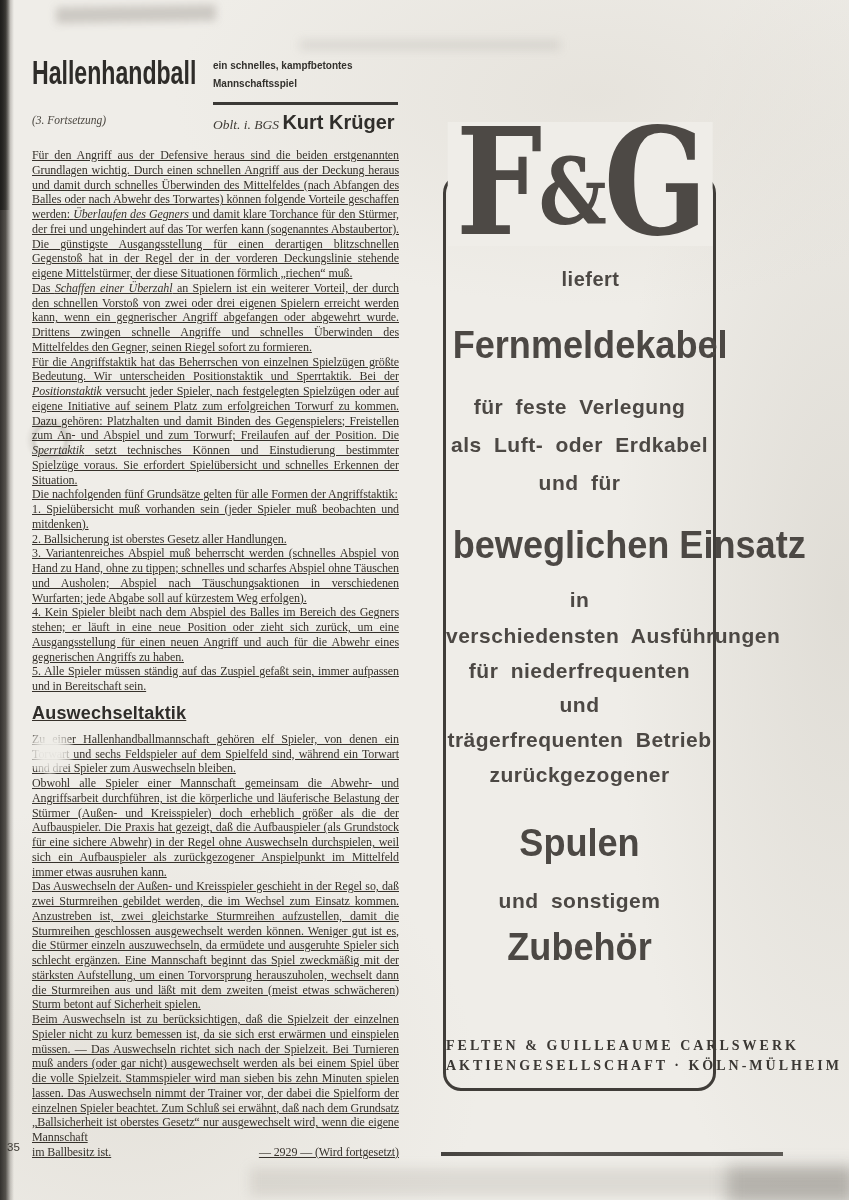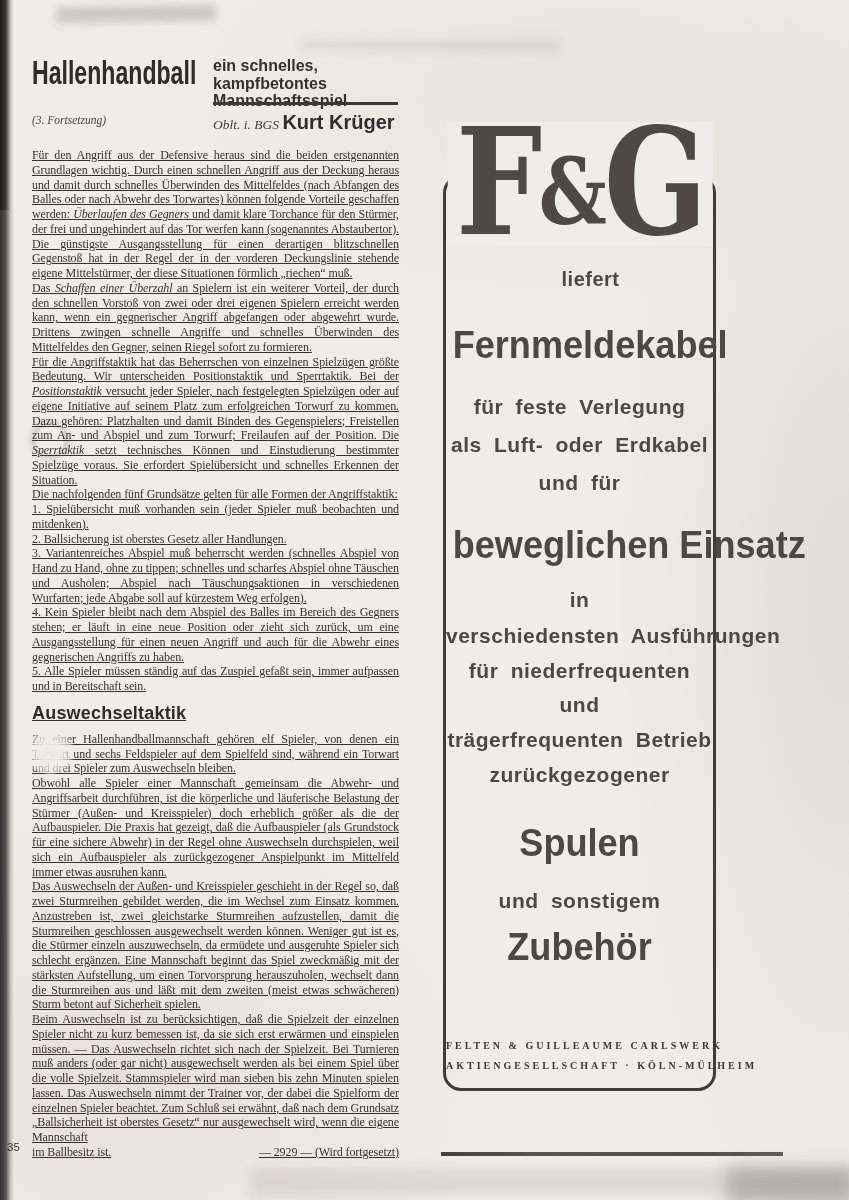--- a/index.html
+++ b/index.html
@@ -27,21 +27,21 @@
   .bottom-shade{position:absolute;left:250px;top:1168px;width:600px;height:28px;background:rgba(138,133,124,.18);filter:blur(6px);}
   .corner-shade{position:absolute;right:-8px;bottom:-6px;width:130px;height:40px;background:rgba(110,106,99,.35);filter:blur(8px);}
 
   
   .col{position:absolute;left:32px;top:55px;width:367px;text-decoration:underline;}
   .hdr{position:relative;height:93px;}
   .title{position:absolute;left:0;top:1px;font-family:"Liberation Sans",sans-serif;font-weight:bold;
     font-size:33px;line-height:33px;color:#2e2c29;transform:scaleX(.70);transform-origin:left top;
     letter-spacing:0px;white-space:nowrap;}
   .subtitle{position:absolute;left:181px;top:2px;font-family:"Liberation Sans",sans-serif;font-weight:bold;
-    font-size:16px;line-height:17.5px;color:#33312d;}
+    font-size:10px;line-height:17.5px;color:#33312d;}
   .hdr-rule{position:absolute;left:181px;top:47px;width:185px;height:3px;background:#3b3936;}
   .cont-note{position:absolute;left:0;top:59px;font-style:italic;font-size:11.5px;color:#4a463f;}
   .byline{position:absolute;left:181px;top:56px;font-size:13.5px;white-space:nowrap;}
   .byline .rank{font-style:italic;color:#413d37;}
   .byline .name{font-family:"Liberation Sans",sans-serif;font-weight:bold;font-size:20px;color:#302e2b;}
 
   .body p{margin:0;text-align:justify;font-size:12px;line-height:14.75px;
     letter-spacing:-0.1px;color:#37322b;}
   .body .it{font-style:italic;}
   .sec-head{margin:9px 0 8px 0;font-family:"Liberation Sans",sans-serif;font-weight:bold;
@@ -58,21 +58,21 @@
     font-family:"DejaVu Serif",serif;font-weight:bold;color:#4d4945;line-height:120px;height:124px;}
   .ad-logo .lg{font-size:148px;letter-spacing:-4px;}
   .ad-logo .amp{font-size:92px;vertical-align:10px;letter-spacing:-4px;}
   .ad-line{position:absolute;left:0;right:0;text-align:center;
     font-family:"Liberation Sans",sans-serif;font-weight:bold;color:#4c4844;white-space:nowrap;}
   .ad-m{font-size:20px;word-spacing:5px;letter-spacing:.5px;padding-left:22px;}
   .ad-l{font-size:21px;word-spacing:6px;letter-spacing:.5px;}
   .ad-xl{font-size:38px;letter-spacing:0px;transform:scaleX(.95);}
   .ad-company{position:absolute;left:0;right:0;text-align:left;
     font-family:"Liberation Serif",serif;font-weight:bold;color:#3b3834;
-    font-size:10px;letter-spacing:3px;line-height:20px;white-space:nowrap;}
+    font-size:14px;letter-spacing:3px;line-height:20px;white-space:nowrap;}
 </style>
 </head>
 <body>
 
 <div class="page">
 
   <div class="gutter"></div>
   <div class="gutter-dark-top"></div>
   <div class="top-smudge"></div>
   <div class="top-smudge2"></div>

